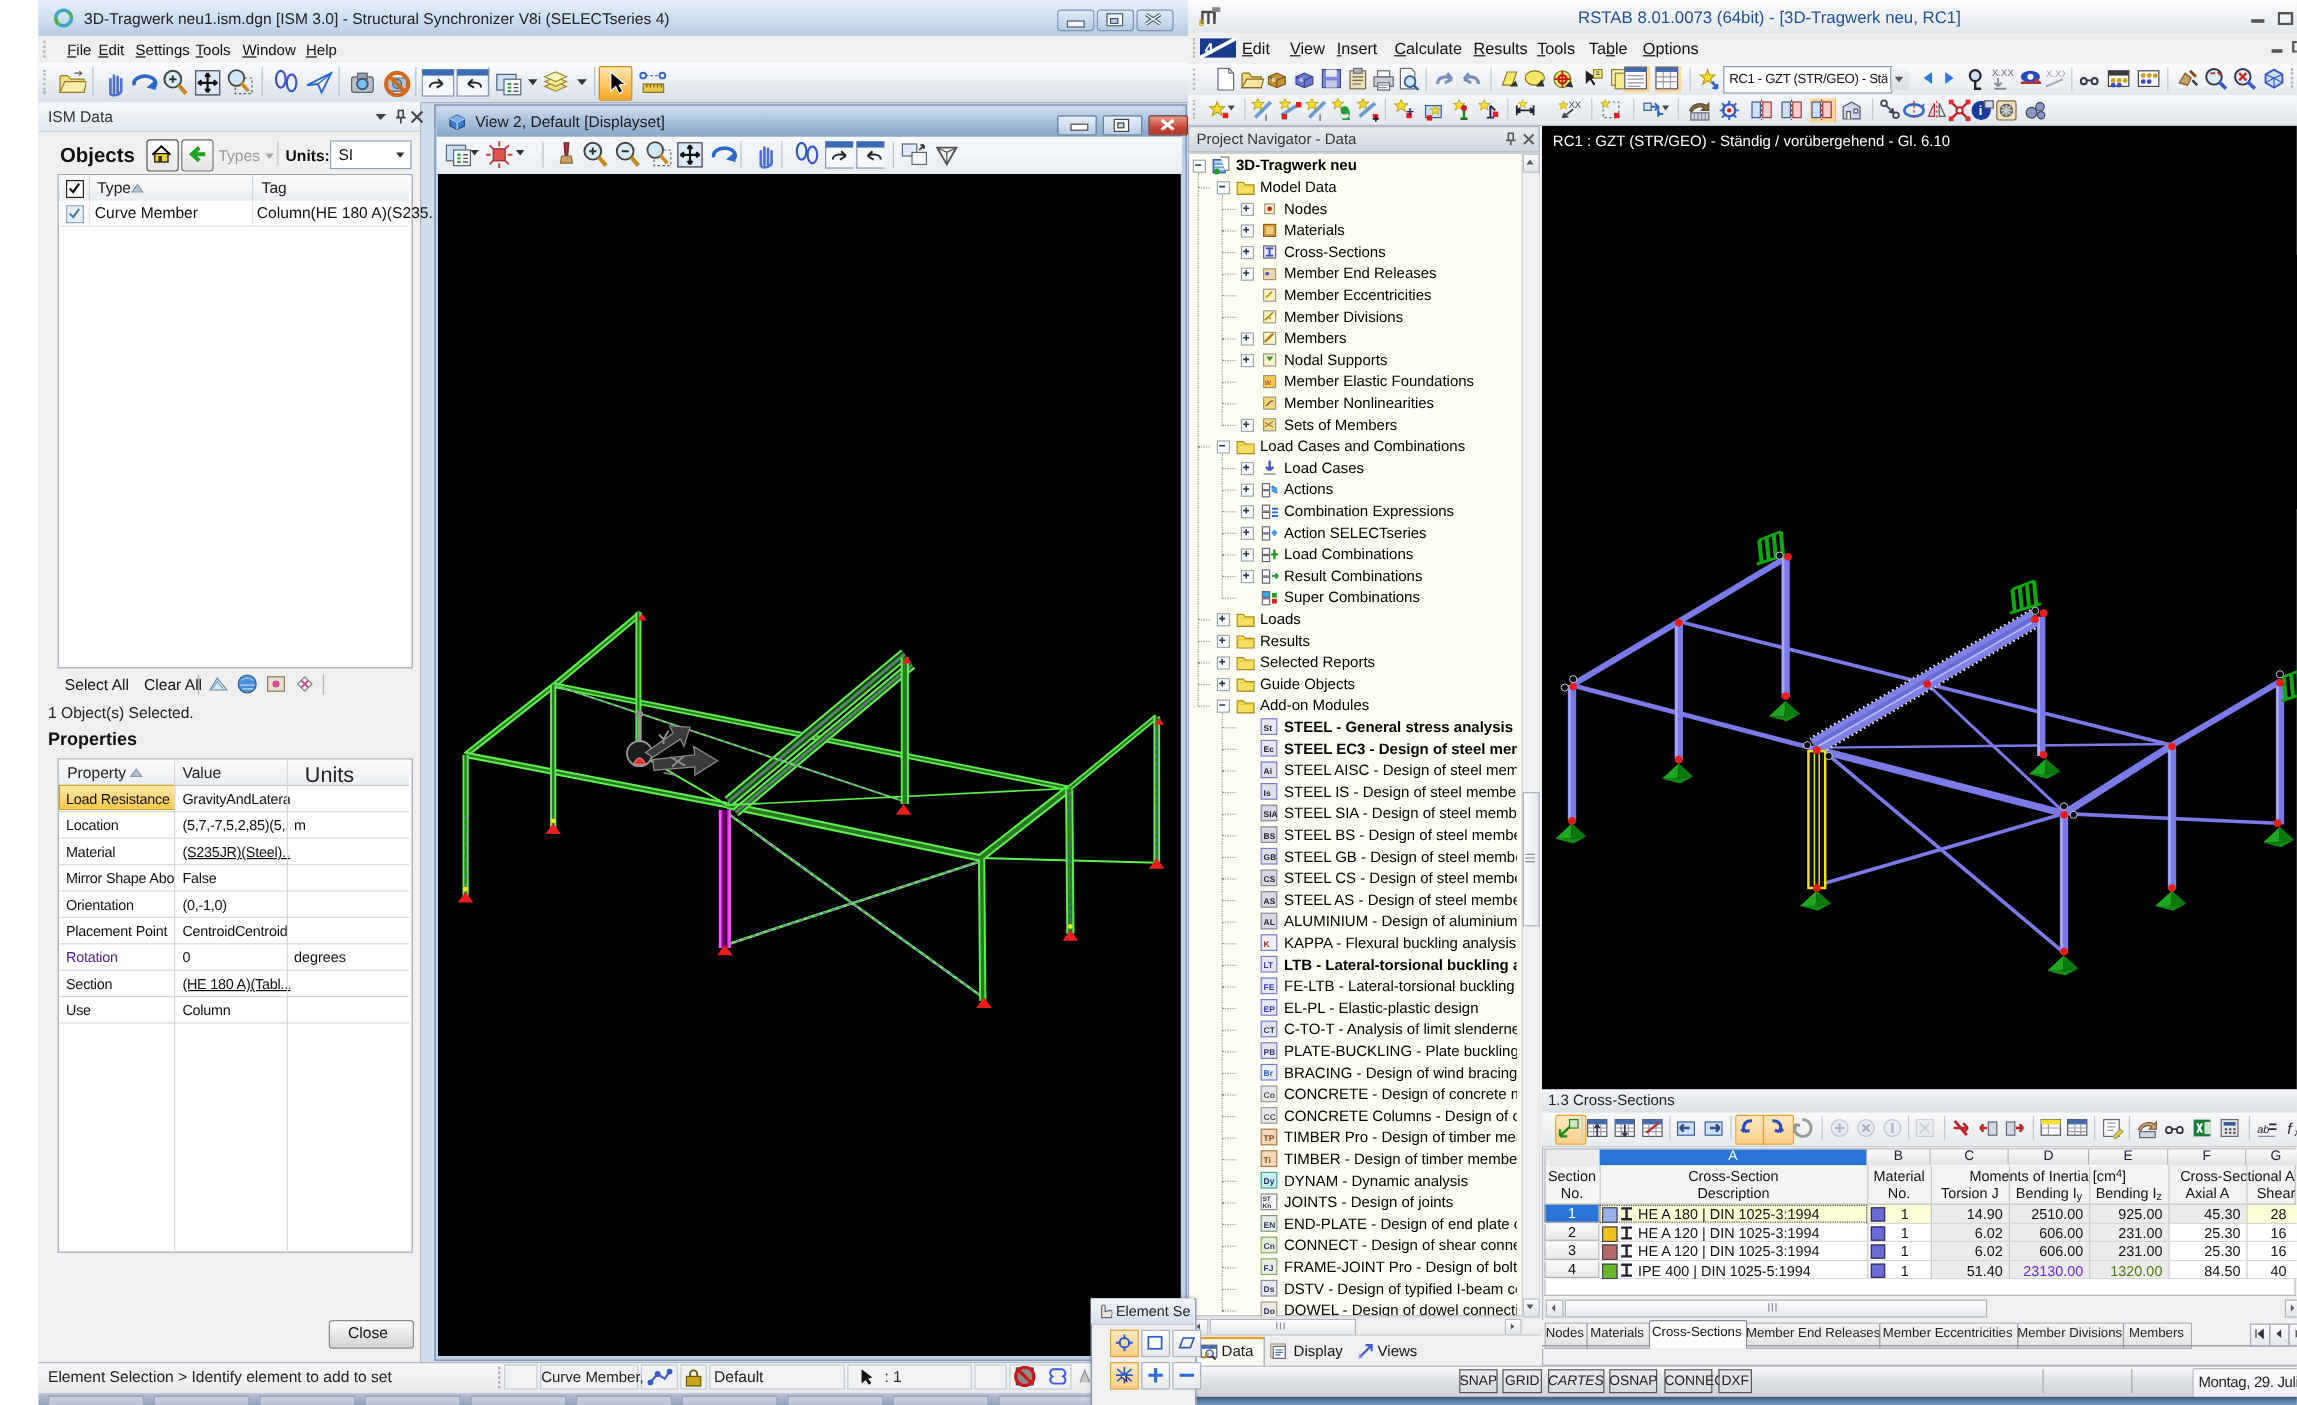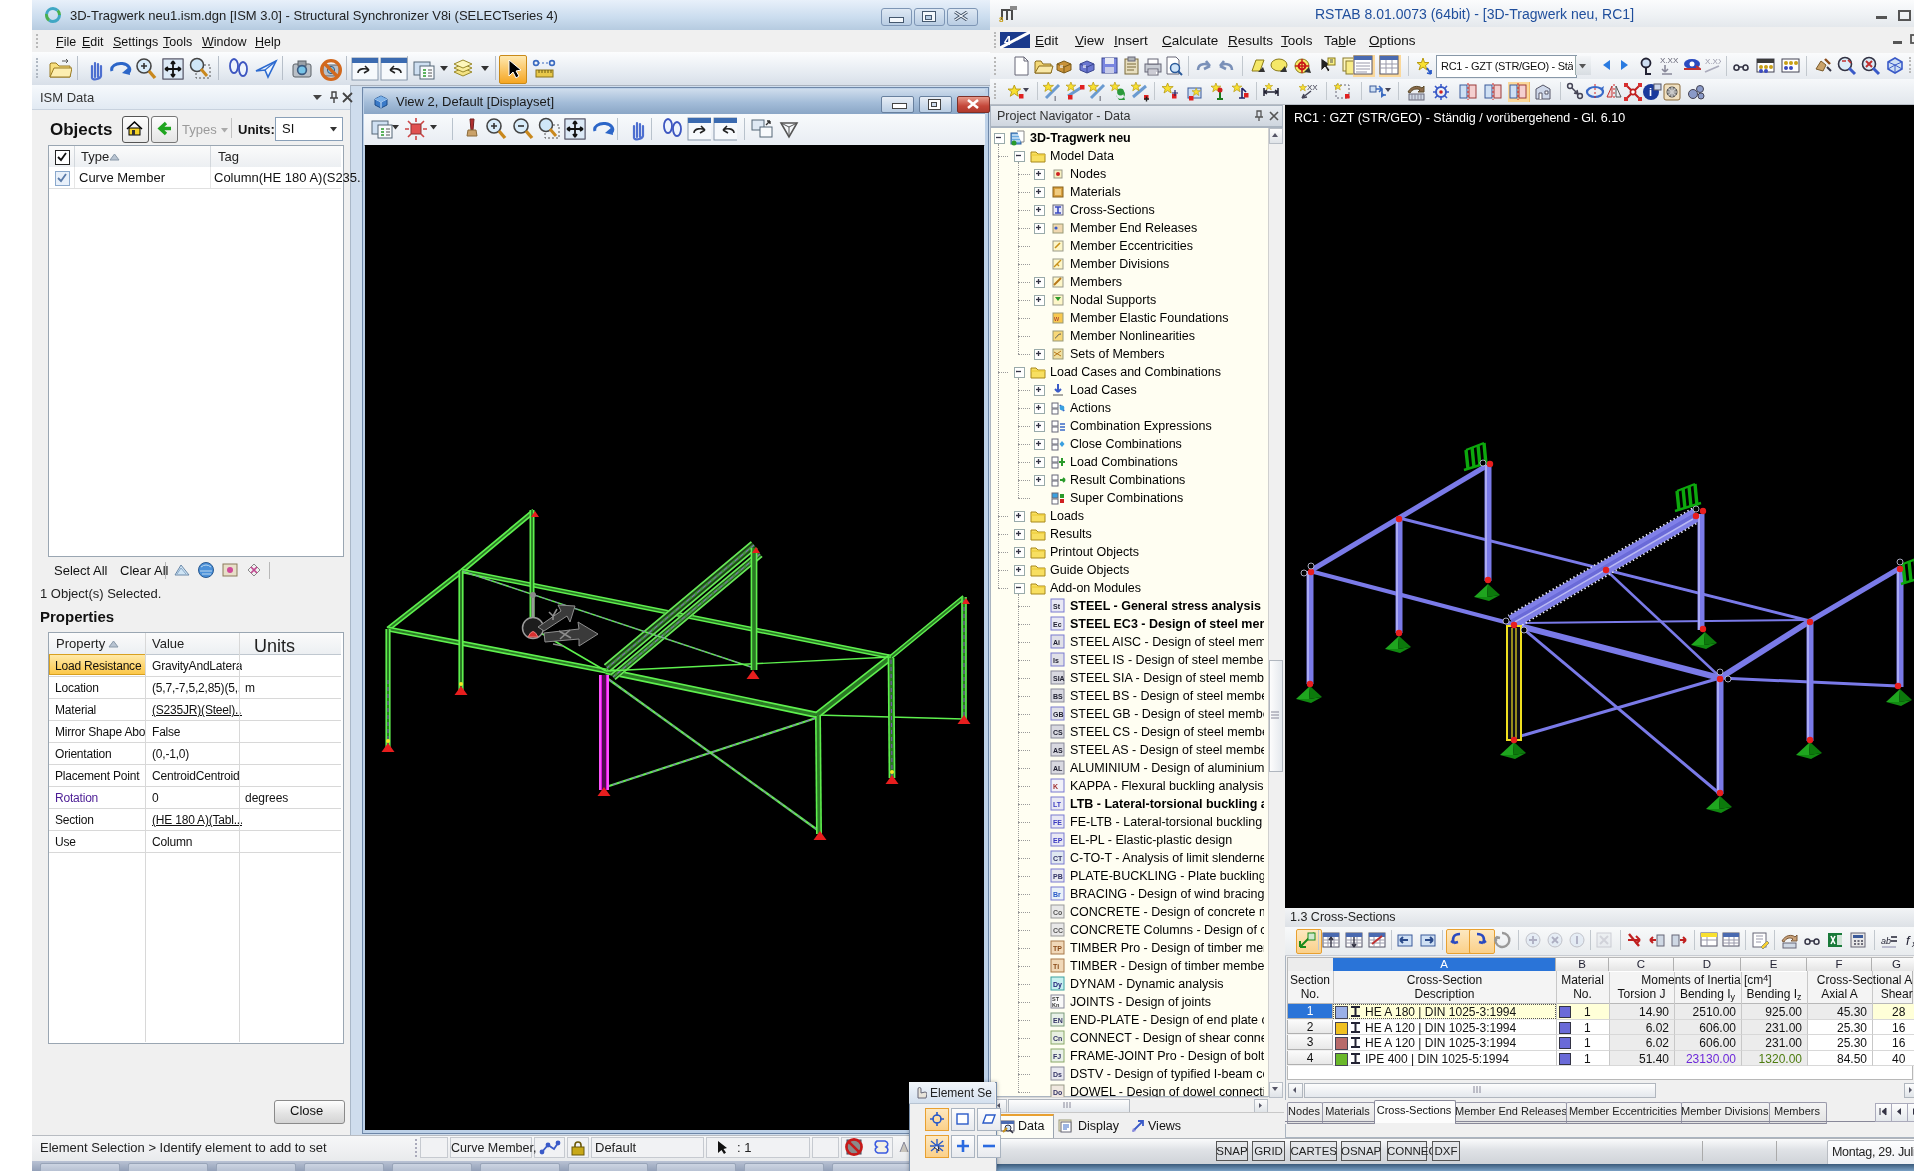--- a/index.html
+++ b/index.html
@@ -1081,21 +1081,21 @@
 <div style="position:absolute;left:1002px;top:439px;width:9px;height:9px;background:#fff;border:1px solid #9aa;"></div>
 <svg style="position:absolute;left:1003px;top:440px;" width="7" height="7" viewBox="0 0 7 7">
       <path d="M1 3.5 h5" stroke="#334" stroke-width="1.3"></path>
       <path d="M3.5 1 v5" stroke="#334" stroke-width="1.3"></path>
     </svg>
 <svg style="position:absolute;left:1018px;top:436px;" width="16" height="16" viewBox="0 0 16 16">
       <rect x="2" y="3" width="6" height="5" fill="#fff" stroke="#667"></rect>
       <rect x="2" y="9" width="6" height="5" fill="#fff" stroke="#667"></rect>
       <path d="M12 5 l2.5 3 l-2.5 3 l-2.5 -3 Z" fill="#3aa0e0"></path>
     </svg>
-<div style="position:absolute;left:1038px;top:437px;font-size:12.5px;color:#000;white-space:nowrap;max-width:194px;overflow:hidden;">Close Combinations</div>
+<div style="position:absolute;left:1038px;top:437px;font-size:12.5px;color:#000;white-space:nowrap;max-width:194px;overflow:hidden;">Action SELECTseries</div>
 <div style="position:absolute;left:1002px;top:457px;width:9px;height:9px;background:#fff;border:1px solid #9aa;"></div>
 <svg style="position:absolute;left:1003px;top:458px;" width="7" height="7" viewBox="0 0 7 7">
       <path d="M1 3.5 h5" stroke="#334" stroke-width="1.3"></path>
       <path d="M3.5 1 v5" stroke="#334" stroke-width="1.3"></path>
     </svg>
 <svg style="position:absolute;left:1018px;top:454px;" width="16" height="16" viewBox="0 0 16 16">
       <rect x="2" y="3" width="6" height="5" fill="#fff" stroke="#667"></rect>
       <rect x="2" y="9" width="6" height="5" fill="#fff" stroke="#667"></rect>
       <path d="M12 4 v8 M9 8 h6" stroke="#2a9a2a" stroke-width="2"></path>
     </svg>
@@ -1140,21 +1140,21 @@
 <div style="position:absolute;left:1018px;top:527px;font-size:12.5px;color:#000;white-space:nowrap;max-width:214px;overflow:hidden;">Results</div>
 <div style="position:absolute;left:982px;top:547px;width:9px;height:9px;background:#fff;border:1px solid #9aa;"></div>
 <svg style="position:absolute;left:983px;top:548px;" width="7" height="7" viewBox="0 0 7 7">
       <path d="M1 3.5 h5" stroke="#334" stroke-width="1.3"></path>
       <path d="M3.5 1 v5" stroke="#334" stroke-width="1.3"></path>
     </svg>
 <svg style="position:absolute;left:998px;top:544px;" width="16" height="16" viewBox="0 0 16 16">
       <path d="M1 4 L6 4 L8 6 L15 6 L15 14 L1 14 Z" fill="#f8df60" stroke="#a8881a"></path>
       <path d="M1 7 L15 7" stroke="#eac833"></path>
     </svg>
-<div style="position:absolute;left:1018px;top:545px;font-size:12.5px;color:#000;white-space:nowrap;max-width:214px;overflow:hidden;">Printout Objects</div>
+<div style="position:absolute;left:1018px;top:545px;font-size:12.5px;color:#000;white-space:nowrap;max-width:214px;overflow:hidden;">Selected Reports</div>
 <div style="position:absolute;left:982px;top:565px;width:9px;height:9px;background:#fff;border:1px solid #9aa;"></div>
 <svg style="position:absolute;left:983px;top:566px;" width="7" height="7" viewBox="0 0 7 7">
       <path d="M1 3.5 h5" stroke="#334" stroke-width="1.3"></path>
       <path d="M3.5 1 v5" stroke="#334" stroke-width="1.3"></path>
     </svg>
 <svg style="position:absolute;left:998px;top:562px;" width="16" height="16" viewBox="0 0 16 16">
       <path d="M1 4 L6 4 L8 6 L15 6 L15 14 L1 14 Z" fill="#f8df60" stroke="#a8881a"></path>
       <path d="M1 7 L15 7" stroke="#eac833"></path>
     </svg>
 <div style="position:absolute;left:1018px;top:563px;font-size:12.5px;color:#000;white-space:nowrap;max-width:214px;overflow:hidden;">Guide Objects</div>
@@ -1751,21 +1751,21 @@
     </svg>
 <svg style="position:absolute;left:1894px;top:1107px;" width="10" height="9" viewBox="0 0 10 9">
       <path d="M8 1 v7 M2 1 L6 4.5 L2 8 Z" fill="#334" stroke="#334"></path>
     </svg>
 <div style="position:absolute;left:958px;top:1138px;width:956px;height:27px;background:linear-gradient(#fafbfc,#dfe2e6 40%,#cdd1d6);border-top:1px solid #b0b4ba;"></div>
 <div style="position:absolute;left:1184px;top:1141px;width:32px;height:20px;background:linear-gradient(#e8eaed,#d8dbdf);border:1px solid #555;box-sizing:border-box;"></div>
 <div style="position:absolute;left:1184px;top:1145px;font-size:11.5px;color:#222;white-space:nowrap;width:32px;text-align:center;">SNAP</div>
 <div style="position:absolute;left:1220px;top:1141px;width:33px;height:20px;background:linear-gradient(#e8eaed,#d8dbdf);border:1px solid #555;box-sizing:border-box;"></div>
 <div style="position:absolute;left:1220px;top:1145px;font-size:11.5px;color:#222;white-space:nowrap;width:33px;text-align:center;">GRID</div>
 <div style="position:absolute;left:1258px;top:1141px;width:47px;height:20px;background:linear-gradient(#e8eaed,#d8dbdf);border:1px solid #555;box-sizing:border-box;"></div>
-<div style="position:absolute;left:1258px;top:1145px;font-size:11.5px;color:#222;white-space:nowrap;width:47px;text-align:right;">CARTES</div>
+<div style="position:absolute;left:1258px;top:1145px;font-size:11.5px;color:#222;white-space:nowrap;width:47px;text-align:left;font-style:italic;">CARTES</div>
 <div style="position:absolute;left:1309px;top:1141px;width:40px;height:20px;background:linear-gradient(#e8eaed,#d8dbdf);border:1px solid #555;box-sizing:border-box;"></div>
 <div style="position:absolute;left:1309px;top:1145px;font-size:11.5px;color:#222;white-space:nowrap;width:40px;text-align:center;">OSNAP</div>
 <div style="position:absolute;left:1355px;top:1141px;width:40px;height:20px;background:linear-gradient(#e8eaed,#d8dbdf);border:1px solid #555;box-sizing:border-box;"></div>
 <div style="position:absolute;left:1355px;top:1145px;font-size:11.5px;color:#222;white-space:nowrap;width:40px;text-align:center;">CONNECT</div>
 <div style="position:absolute;left:1400px;top:1141px;width:28px;height:20px;background:linear-gradient(#e8eaed,#d8dbdf);border:1px solid #555;box-sizing:border-box;"></div>
 <div style="position:absolute;left:1400px;top:1145px;font-size:11.5px;color:#222;white-space:nowrap;width:28px;text-align:center;">DXF</div>
 <div style="position:absolute;left:1670px;top:1141px;width:1px;height:20px;background:#aaa;"></div>
 <div style="position:absolute;left:1744px;top:1141px;width:1px;height:20px;background:#aaa;"></div>
 <div style="position:absolute;left:1817px;top:1141px;width:1px;height:20px;background:#aaa;"></div>
 <div style="position:absolute;left:1795px;top:1140px;width:119px;height:24px;background:linear-gradient(#fdfdfe,#eef0f4);border:1px solid #b8bcc2;border-radius:2px;"></div>

